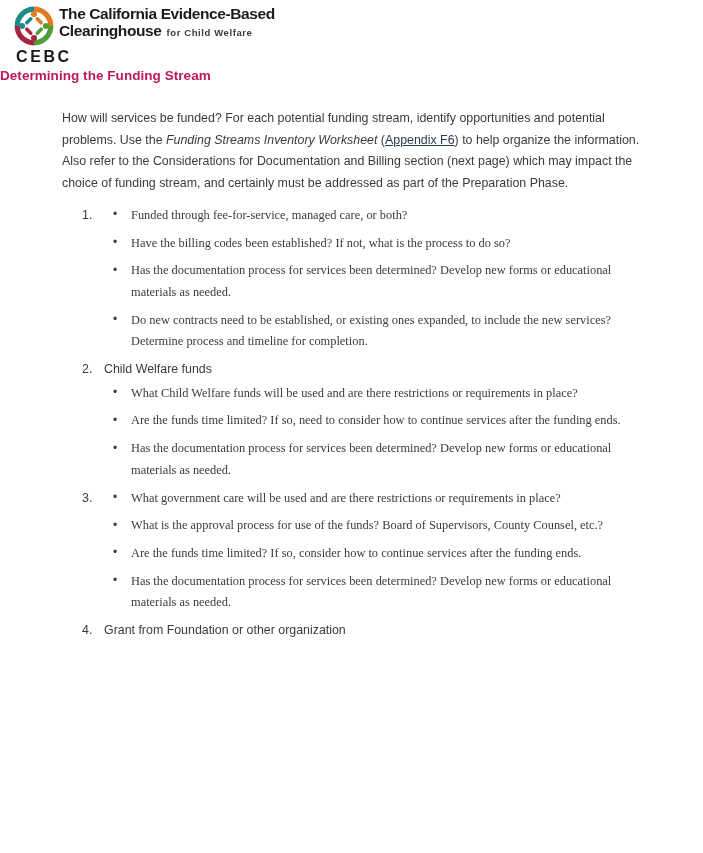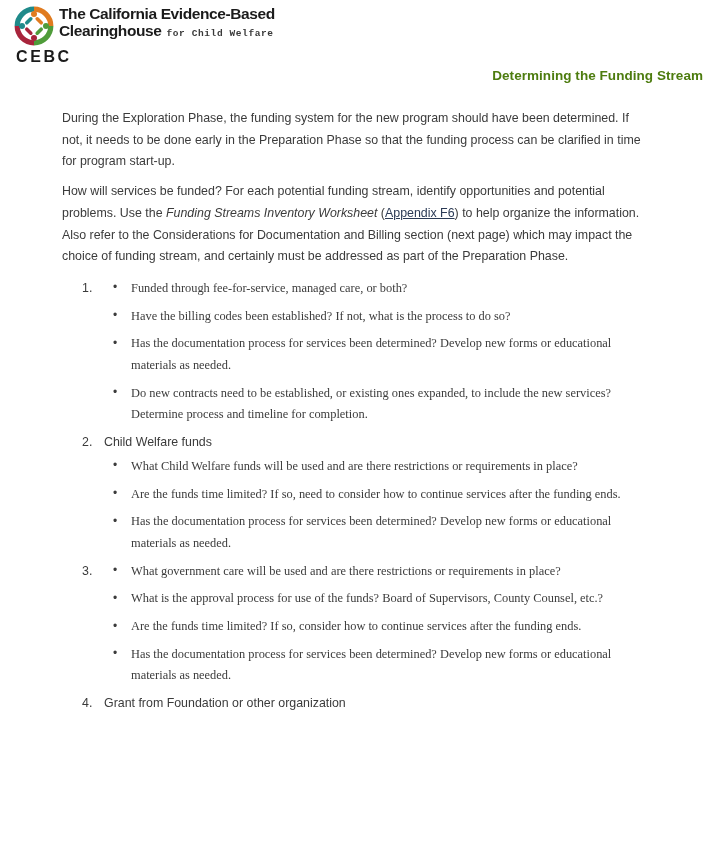--- a/index.html
+++ b/index.html
@@ -45,42 +45,41 @@
     color: #1b1b1b;
     white-space: nowrap;
   }
   .wm-line2 { margin-top: 1px; }
   .wm-sub {
     font-weight: bold;
     font-size: 9.5px;
     letter-spacing: 0.6px;
     color: #3a3a3a;
     padding-left: 5px;
-    font-family: Liberation Mono, monospace;
   }
   .logo-acronym {
     position: absolute;
     left: 2px;
     top: 44px;
     font-size: 16px;
     font-weight: bold;
     letter-spacing: 2.6px;
     color: #1b1b1b;
   }
 
   
   .doc-title {
     position: absolute;
     top: 68px;
     left: 0;
     width: 703px;
-    text-align: right;
+    text-align: left;
     font-size: 13.5px;
     font-weight: bold;
-    color: #4d7c0f;
+    color: #be185d;
     letter-spacing: 0.05px;
   }
 
   
   .page-body {
     position: absolute;
     top: 108px;
     left: 62px;
     width: 584px;
     font-size: 12.4px;
@@ -183,21 +182,20 @@
     </div>
   </div>
 
   <div class="logo-acronym">CEBC</div>
 </div>
 
 <div class="doc-title">Determining the Funding Stream</div>
 
 <div class="page-body">
 
-  <p class="para">During the Exploration Phase, the funding system for the new program should have been determined. If not, it needs to be done early in the Preparation Phase so that the funding process can be clarified in time for program start-up.</p>
 
   <p class="para">
     <span>How will services be funded?    For each potential funding stream, identify opportunities and potential problems.  Use the </span><span class="italic">Funding Streams Inventory Worksheet</span><span> (</span><a class="doclink" href="#">Appendix F6</a><span>) to help organize the information. Also refer to the Considerations for Documentation and Billing section (next page) which may impact the choice of funding stream, and certainly must be addressed as part of the Preparation Phase.</span>
   </p>
 
   <ol class="num-list">
 
     <li class="num-item">
       <span class="num-label"></span>
       <ul class="bullet-list">

